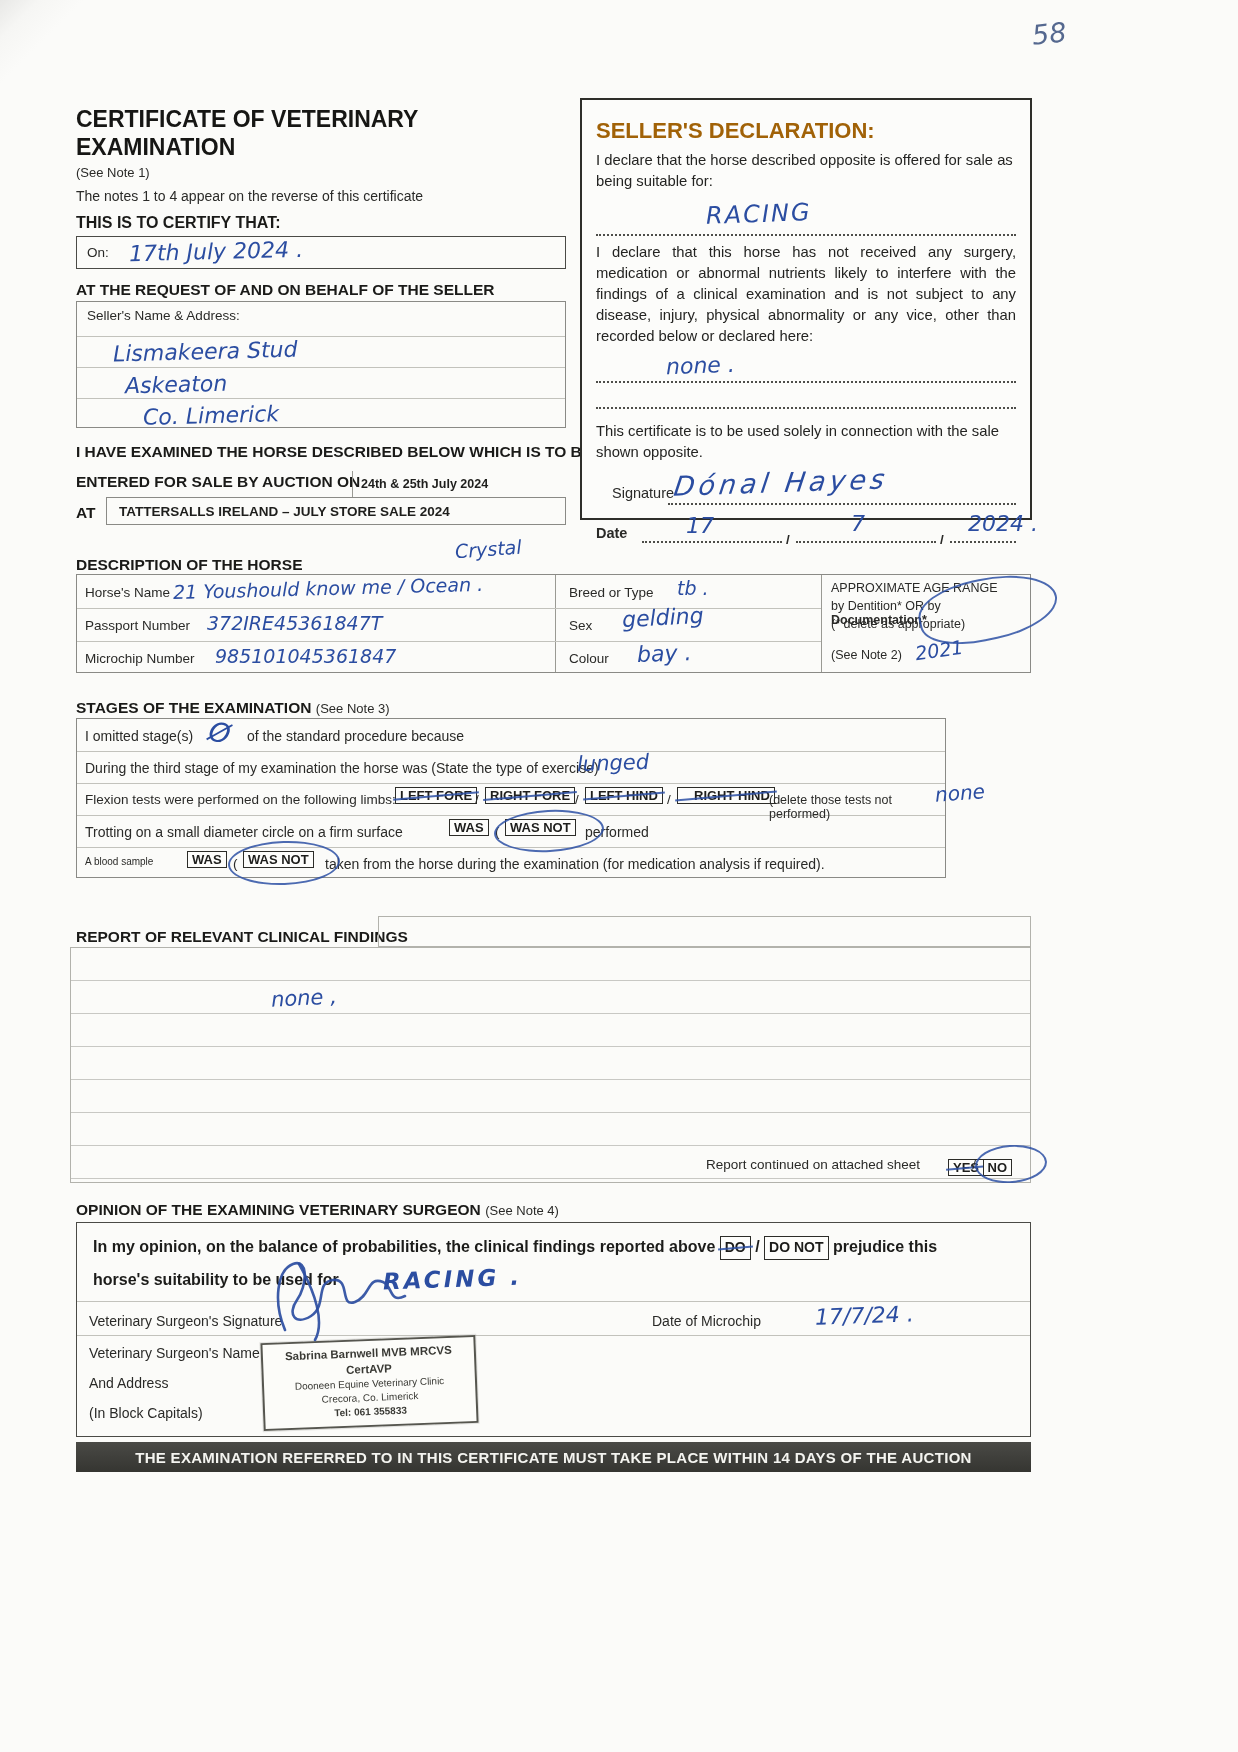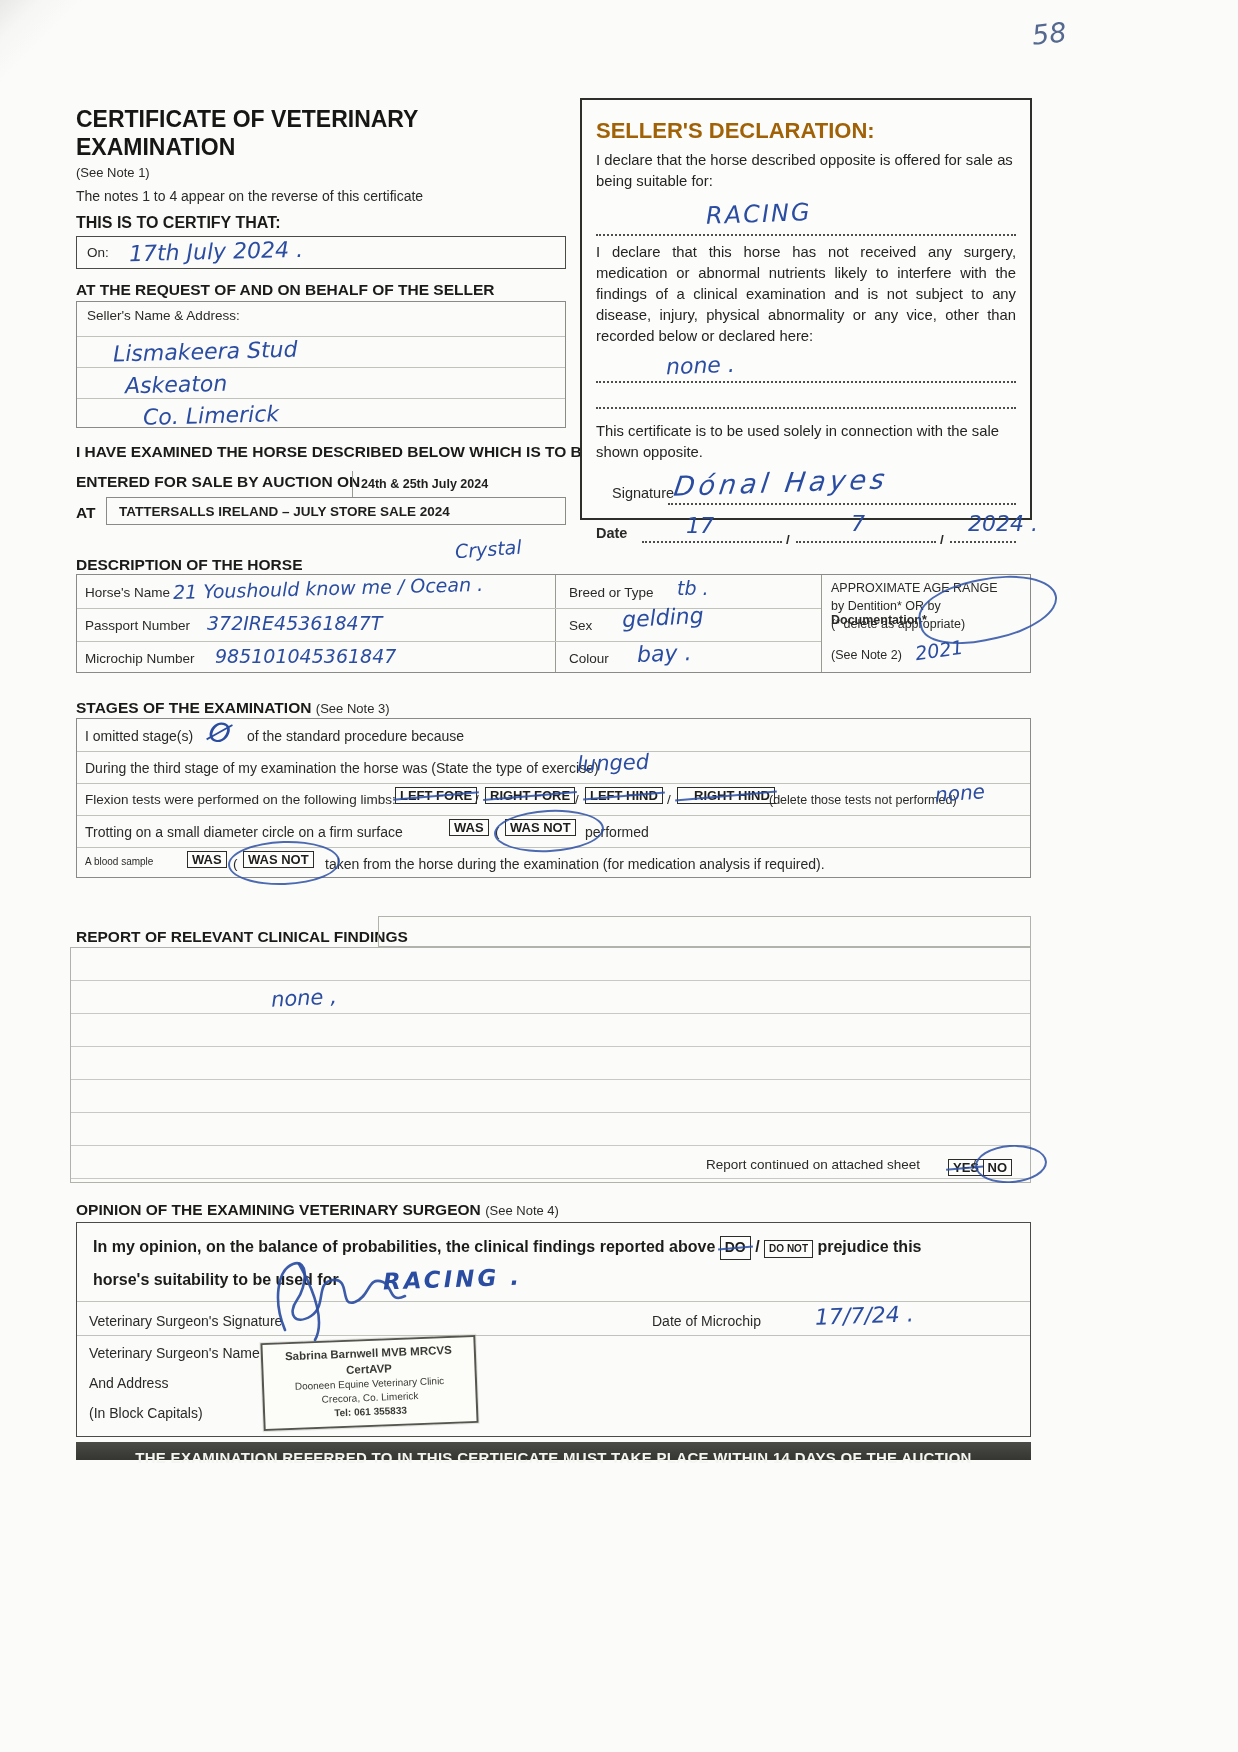--- a/index.html
+++ b/index.html
@@ -191,21 +191,21 @@
     <span class="lbl" style="position:absolute; left:754px; top:73px; font-size:12.5px;">(See Note 2)</span>
     <span class="hw hw-md" style="position:absolute; left:838px; top:64px; transform:rotate(-8deg);">2021</span>
   </div>
 
   <div class="ellipse" style="left:918px; top:578px; width:140px; height:62px; transform:rotate(-12deg); border-radius:50% 60% 55% 50%;"></div>
 
   <div class="abs" style="left:76px; top:699px;">
     <span class="h-sec">STAGES OF THE EXAMINATION</span>
     <span class="lbl" style="font-size:13px;">(See Note 3)</span>
   </div>
-  <div class="abs box-thin" style="left:76px; top:718px; width:955px; height:160px;">
+  <div class="abs box-thin" style="left:76px; top:718px; width:870px; height:160px;">
     <div class="hline" style="position:absolute; left:0; top:32px; width:100%; border-top-color:#c2c2bc;"></div>
     <div class="hline" style="position:absolute; left:0; top:64px; width:100%; border-top-color:#c2c2bc;"></div>
     <div class="hline" style="position:absolute; left:0; top:96px; width:100%; border-top-color:#c2c2bc;"></div>
     <div class="hline" style="position:absolute; left:0; top:128px; width:100%; border-top-color:#c2c2bc;"></div>
 
     <span class="lbl" style="position:absolute; left:8px; top:9px; font-size:14px;">I omitted stage(s)</span>
     <span class="hw" style="position:absolute; left:132px; top:-2px; font-size:27px; transform:rotate(14deg);">Ø</span>
     <span class="lbl" style="position:absolute; left:170px; top:9px; font-size:14px;">of the standard procedure because</span>
 
     <span class="lbl" style="position:absolute; left:8px; top:41px; font-size:14px;">During the third stage of my examination the horse was (State the type of exercise)</span>
@@ -253,21 +253,21 @@
   <div class="abs" style="left:76px; top:1201px;">
     <span class="h-sec">OPINION OF THE EXAMINING VETERINARY SURGEON</span>
     <span class="lbl" style="font-size:13px;">(See Note 4)</span>
   </div>
 
   <div class="abs box" style="left:76px; top:1222px; width:955px; height:215px;">
     <div style="position:absolute; left:16px; top:12px; right:16px; font-size:16px; font-weight:bold; line-height:1.55; color:#1c1c1a;">
       <span>In my opinion, on the balance of probabilities, the clinical findings reported above</span>
       <span class="kw scrib" style="font-size:14px;">DO</span>
       <span>/</span>
-      <span class="kw" style="font-size:10px;">DO NOT</span>
+      <span class="kw" style="font-size:14px;">DO NOT</span>
       <span>prejudice this</span><br>
       <span>horse's suitability to be used for</span>
       <span class="hw" style="font-size:23px; letter-spacing:3px; position:relative; top:2px; left:40px; transform:rotate(-2deg); display:inline-block;">RACING .</span>
     </div>
 
     <div class="hline" style="position:absolute; left:0; top:78px; width:100%; border-top-color:#c2c2bc;"></div>
     <span class="lbl" style="position:absolute; left:12px; top:90px; font-size:14px;">Veterinary Surgeon's Signature</span>
     <span class="lbl" style="position:absolute; left:575px; top:90px; font-size:14px;">Date of Microchip</span>
     <span class="hw" style="position:absolute; left:738px; top:80px; font-size:22px; transform:rotate(-2deg);">17/7/24 .</span>
 
@@ -282,15 +282,15 @@
       <div class="s2">Crecora, Co. Limerick</div>
       <div class="s2 b">Tel: 061 355833</div>
     </div>
   </div>
 
   <svg class="abs sig" style="left:255px; top:1252px;" width="190" height="90" viewBox="0 0 190 90">
     <path d="M30,78 C18,50 22,18 38,12 C54,6 52,34 42,48 C32,62 40,74 56,64 C72,54 60,30 78,28 C96,26 84,56 100,50 C116,44 112,24 128,30 C138,34 134,52 150,44"></path>
     <path d="M44,12 C60,40 70,70 60,88"></path>
   </svg>
 
-  <div class="abs banner" style="left:76px; top:1442px; width:955px; height:18px;">THE EXAMINATION REFERRED TO IN THIS CERTIFICATE MUST TAKE PLACE WITHIN 14 DAYS OF THE AUCTION</div>
+  <div class="abs banner" style="left:76px; top:1442px; width:955px; height:30px;">THE EXAMINATION REFERRED TO IN THIS CERTIFICATE MUST TAKE PLACE WITHIN 14 DAYS OF THE AUCTION</div>
 
 </div>
 
 </body></html>

